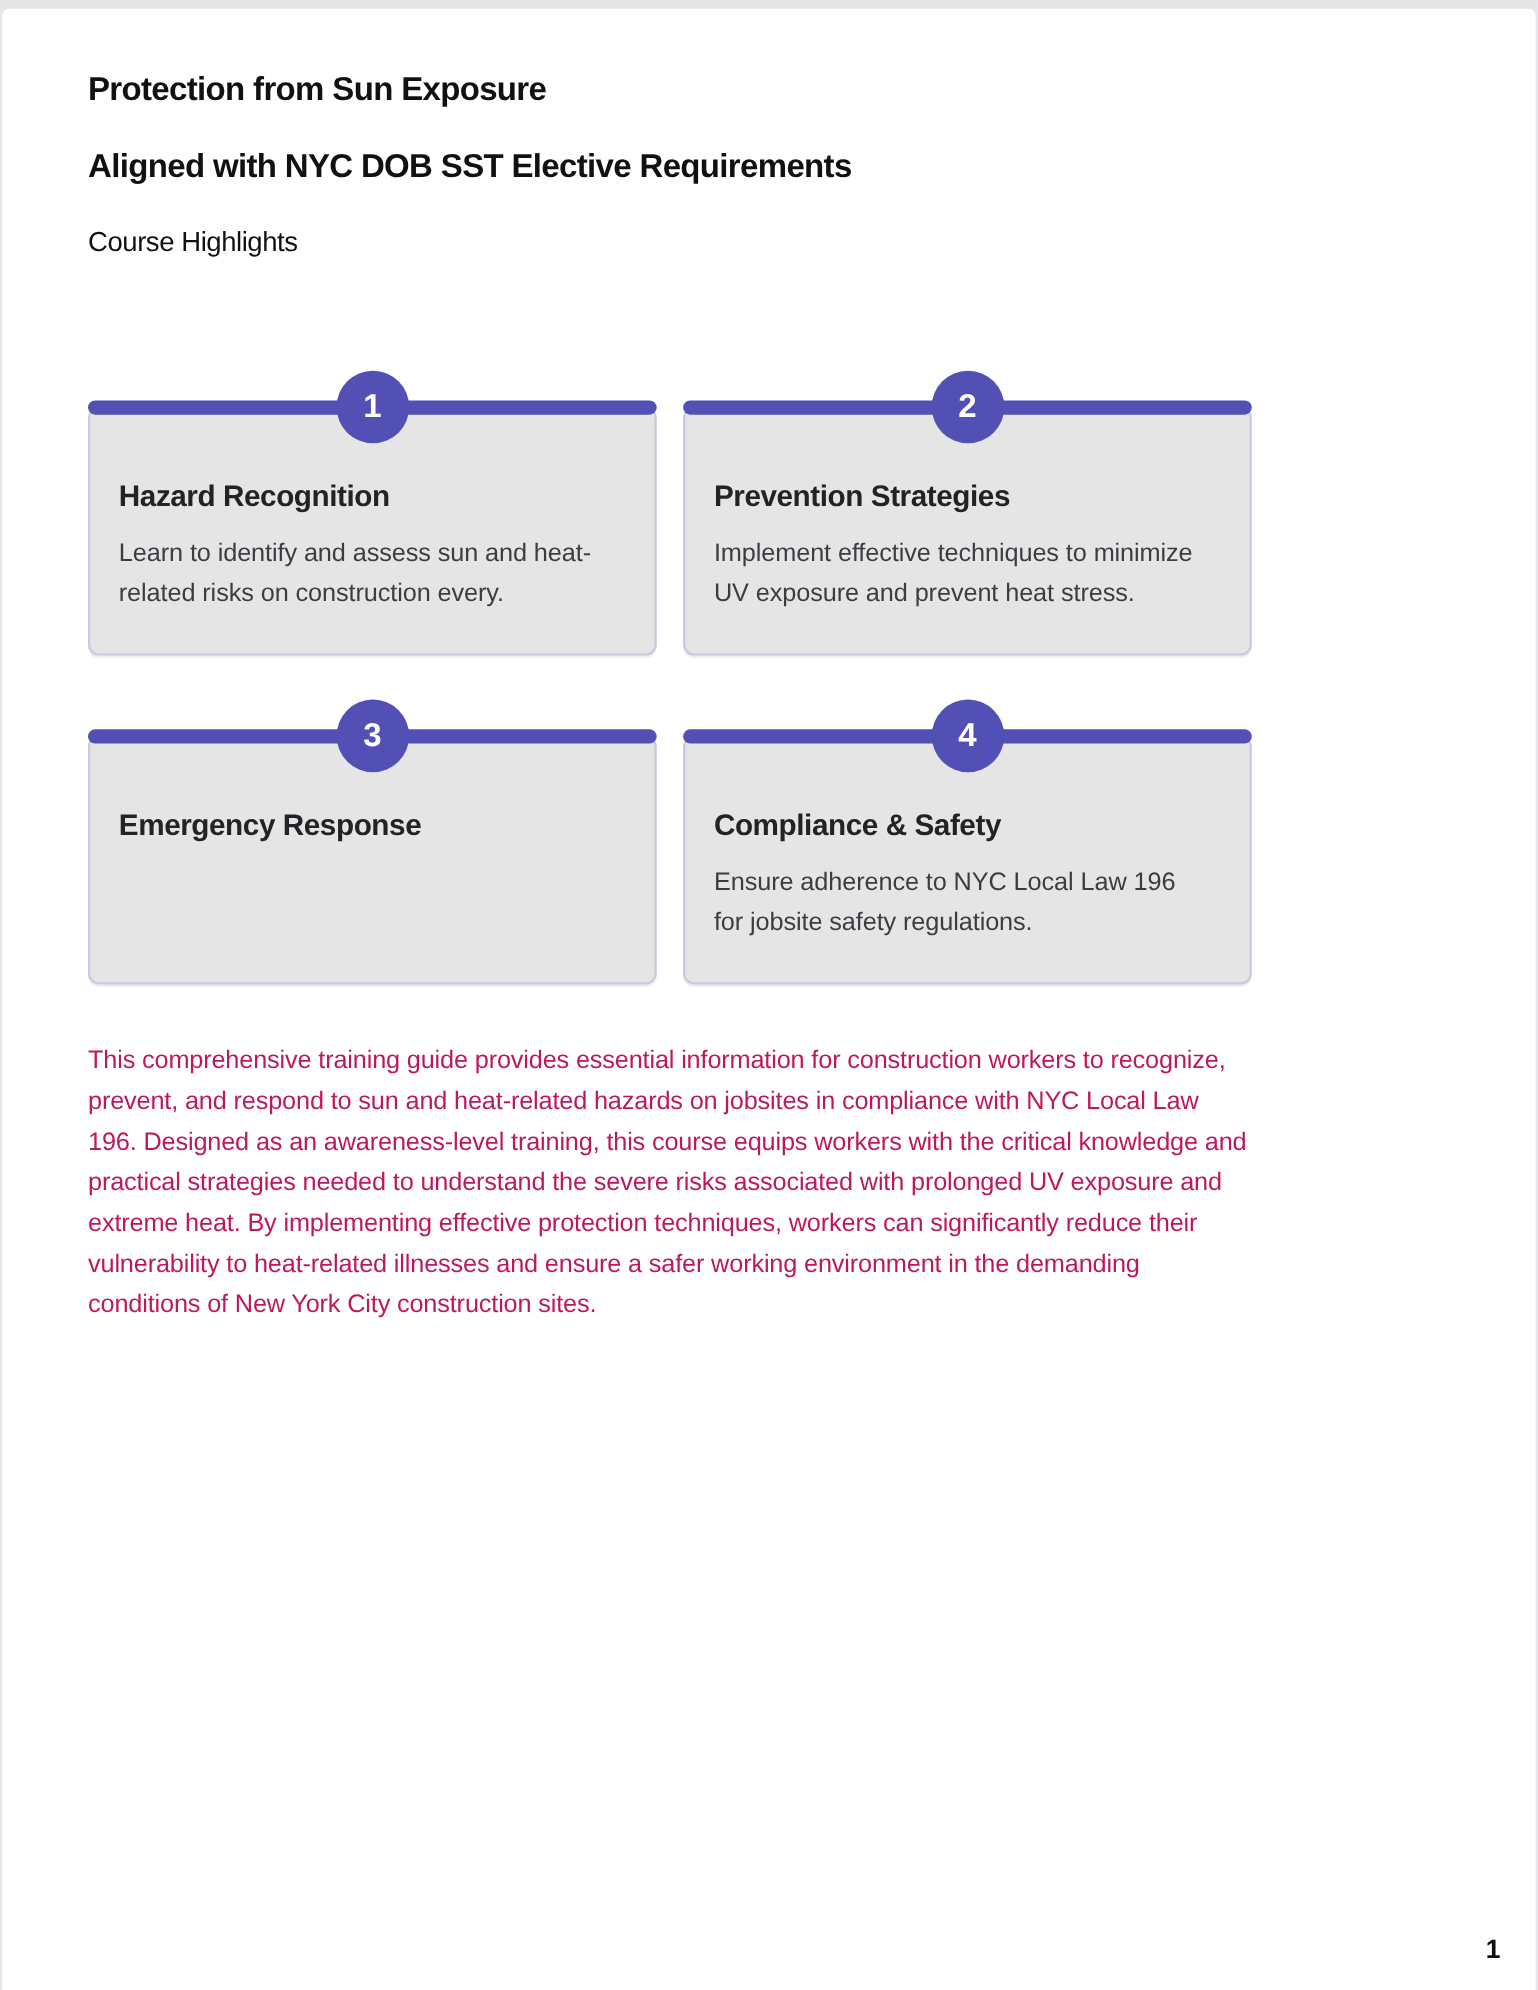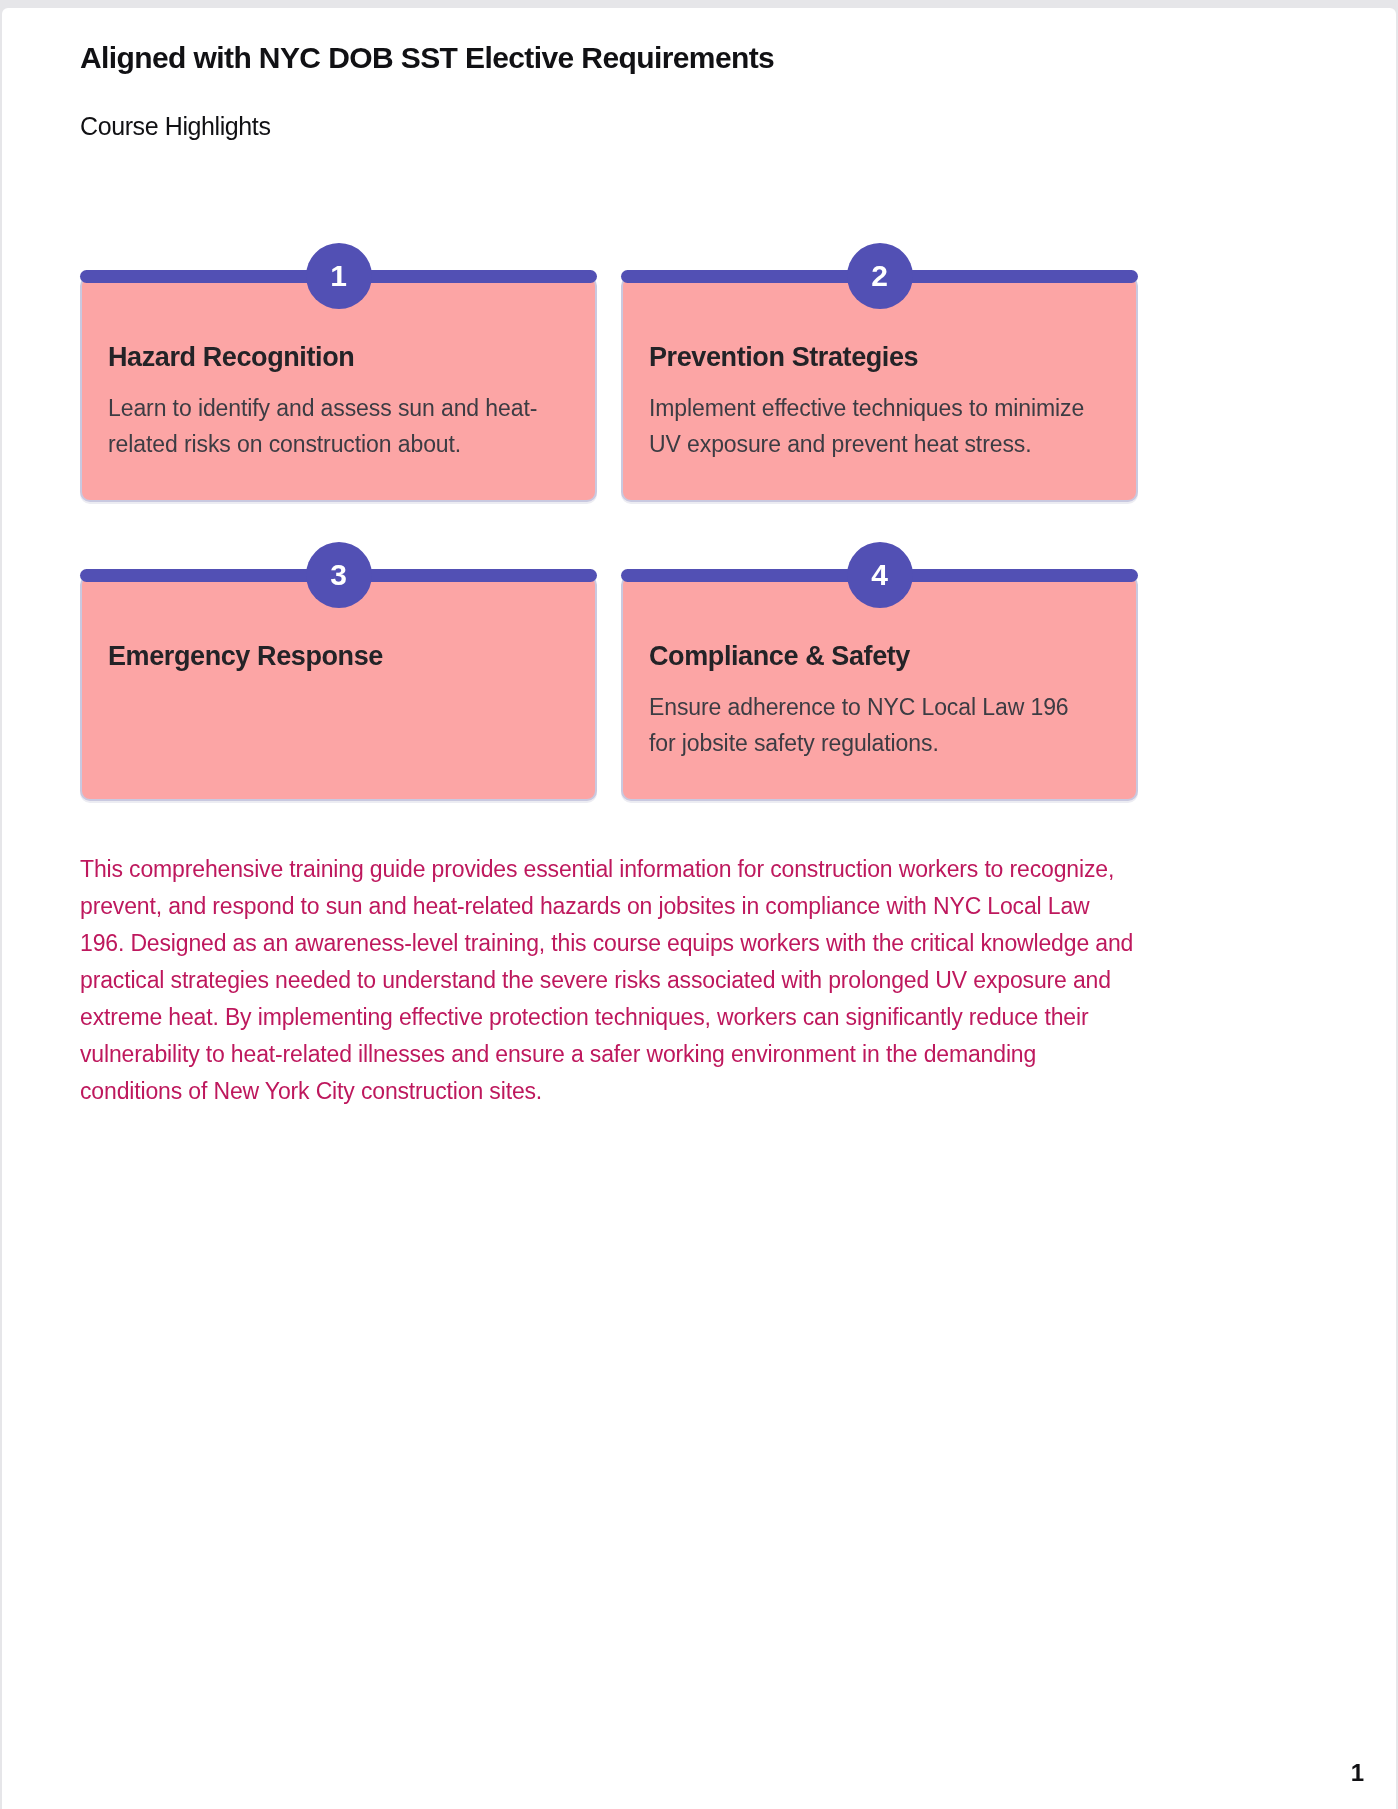--- a/index.html
+++ b/index.html
@@ -82,21 +82,21 @@
     align-items: center;
     justify-content: center;
     z-index: 3;
   }
   .card-box {
     margin-top: -7px;
     min-height: 226px;
     border: 2px solid #c9c9e0;
     border-radius: 10px;
     padding: 62px 40px 28px 26px;
-    background: #fca5a5;
+    background: #e5e5e5;
     box-shadow: 0 2px 0 rgba(130,130,170,0.15);
   }
   .card-title {
     font-size: 27px;
     line-height: 34px;
     font-weight: bold;
     letter-spacing: -0.4px;
     color: #232327;
   }
   .card-desc {
@@ -121,34 +121,35 @@
     font-weight: bold;
     color: #111114;
   }
 </style>
 </head>
 <body>
 
 <div class="page">
   <div class="content">
 
+    <h1 class="doc-title">Protection from Sun Exposure</h1>
 
 
     <h2 class="doc-aligned">Aligned with NYC DOB SST Elective Requirements</h2>
 
     <h3 class="section-heading">Course Highlights</h3>
 
     <div class="cards">
 
       <div class="card">
         <div class="card-bar"></div>
         <div class="card-circle">1</div>
         <div class="card-box">
           <div class="card-title">Hazard Recognition</div>
-          <div class="card-desc">Learn to identify and assess sun and heat-related risks on construction about.</div>
+          <div class="card-desc">Learn to identify and assess sun and heat-related risks on construction every.</div>
         </div>
       </div>
 
       <div class="card">
         <div class="card-bar"></div>
         <div class="card-circle">2</div>
         <div class="card-box">
           <div class="card-title">Prevention Strategies</div>
           <div class="card-desc">Implement effective techniques to minimize UV exposure and prevent heat stress.</div>
         </div>

